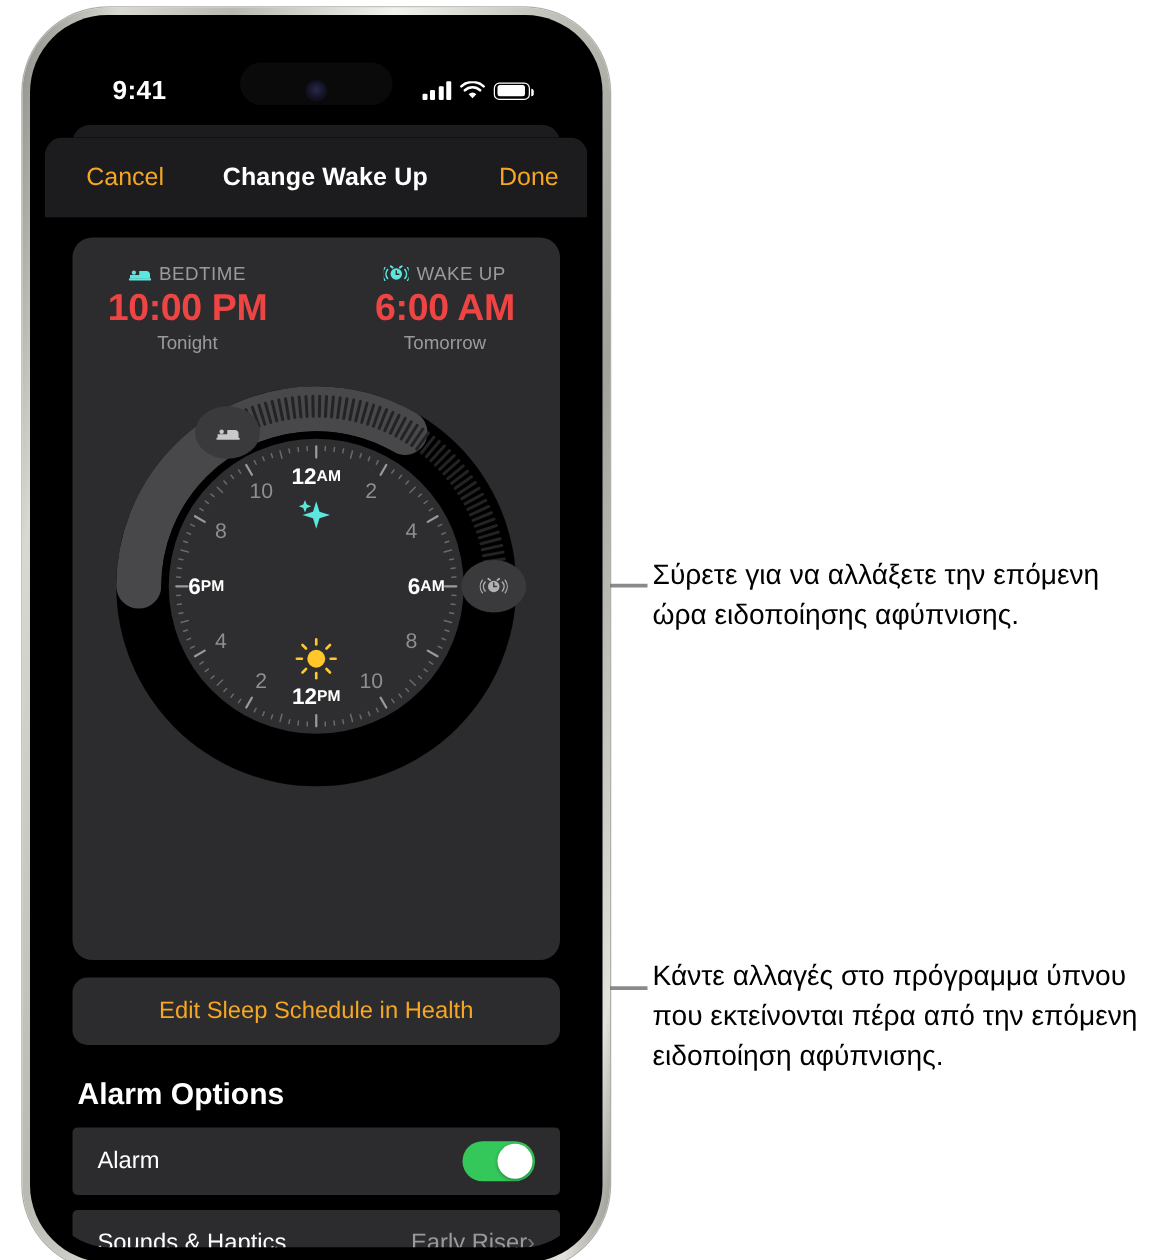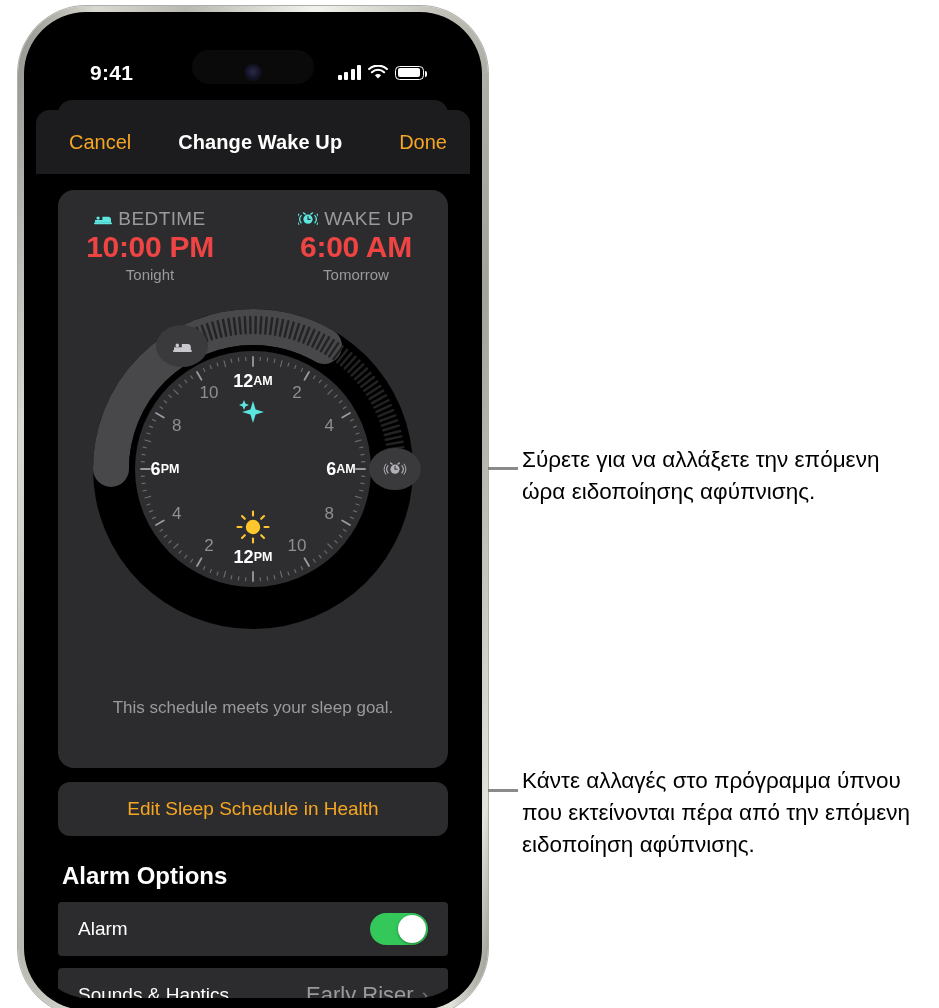--- a/index.html
+++ b/index.html
@@ -107,21 +107,21 @@
   .times-row {
     position: absolute; top: 20px; left: 0; right: 0;
     display: flex; justify-content: center; gap: 46px;
   }
   .time-col { text-align: center; width: 160px; }
   .time-head {
     display: flex; align-items: center; justify-content: center; gap: 6px;
     height: 18px;
   }
   .time-head-label {
-    color: #9a9a9e; font-size: 19px; font-weight: 500; letter-spacing: .4px;
+    color: #9a9a9e; font-size: 15px; font-weight: 500; letter-spacing: .4px;
   }
   .time-big { color: #ef4444; font-size: 30px; font-weight: 700; margin-top: 2px; letter-spacing: -.3px; }
   .time-sub { color: #9a9a9e; font-size: 15px; font-weight: 400; margin-top: 2px; }
 
   
   .dial-wrap {
     position: absolute; left: 50%; transform: translateX(-50%);
     top: 104px; width: 350px; height: 350px;
   }
   .dial-wrap svg { display: block; }
@@ -150,21 +150,21 @@
     color: #fff; font-size: 24px; font-weight: 700;
   }
   .opt-row {
     position: absolute; left: 22px; right: 22px;
     background: #2C2C2E; border-radius: 4px;
     display: flex; align-items: center; padding: 0 20px;
   }
   .row-alarm { top: 728px; height: 54px; }
   .row-sounds { top: 794px; height: 54px; }
   .opt-label { color: #fff; font-size: 19px; flex: 1; }
-  .opt-value { color: #9a9a9e; font-size: 22px; margin-right: 8px; }
+  .opt-value { color: #9a9a9e; font-size: 19px; }
   .chev { color: #7a7a7e; font-size: 19px; }
   .toggle {
     width: 58px; height: 32px; border-radius: 16px; background: #34C759;
     position: relative;
   }
   .toggle > i {
     position: absolute; right: 2px; top: 2px; width: 28px; height: 28px;
     border-radius: 50%; background: #fff; box-shadow: 0 1px 3px rgba(0,0,0,.35);
   }
 
@@ -491,21 +491,20 @@
                         <path d="M10 4.2v3h2.2" stroke="#3A3A3C" stroke-width="1.1" fill="none" stroke-linecap="round"></path>
                         <path d="M7.1 2.1 5.6 1M12.9 2.1 14.4 1" stroke="#B0B0B5" stroke-width="1.4" stroke-linecap="round"></path>
                         <path d="M3.1 3.6a5.6 5.6 0 0 0 0 7.2M16.9 3.6a5.6 5.6 0 0 1 0 7.2" stroke="#B0B0B5" stroke-width="1.2" fill="none" stroke-linecap="round"></path>
                         <path d="M.9 2.1a8.6 8.6 0 0 0 0 10.2M19.1 2.1a8.6 8.6 0 0 1 0 10.2" stroke="#B0B0B5" stroke-width="1" fill="none" stroke-linecap="round"></path>
                       </g>
                     </g>
                   </g>
                 </svg>
               </div>
 
-              <div class="dur-sub">This schedule meets your sleep goal.</div>
             </div>
 
             <div class="edit-row">
               <span>Edit Sleep Schedule in Health</span>
             </div>
 
             <div class="sec-title">Alarm Options</div>
 
             <div class="opt-row row-alarm">
               <div class="opt-label">Alarm</div>

